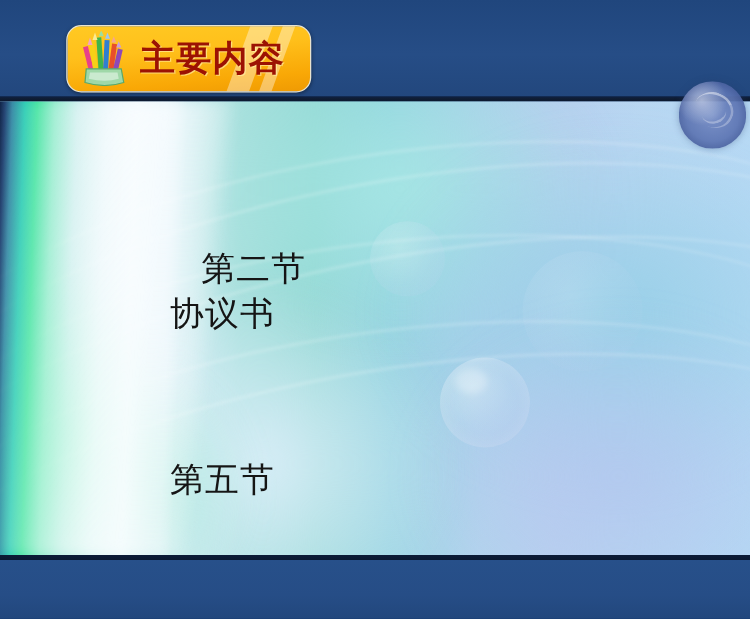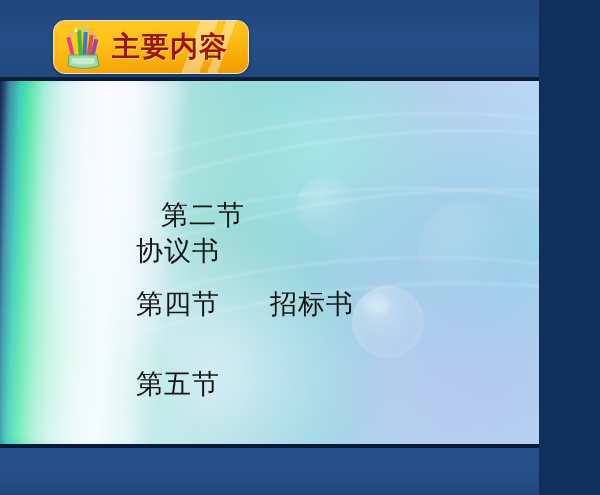--- a/index.html
+++ b/index.html
@@ -7,21 +7,21 @@
     margin: 0;
     padding: 0;
     background: #10305c;
   }
   body {
     font-family: "Liberation Serif", "DejaVu Serif", serif;
   }
 
   .slide {
     position: relative;
-    width: 539px;
+    width: 600px;
     height: 495px;
     overflow: hidden;
     background: #234a82;
   }
 
   
   .header-band {
     position: absolute;
     left: 0;
     top: 0;
@@ -414,24 +414,20 @@
 
 
     <div class="content-row" style="top:111px;text-align:center;">
       <span class="row-num">第二节</span>
     </div>
 
     <div class="content-row" style="top:147px;">
       <span class="row-title">协议书</span>
     </div>
 
-    <div class="content-row" style="top:200px;">
-      <span class="row-num">第四节</span>
-      <span class="row-title">招标书</span>
-    </div>
 
     <div class="content-row" style="top:252px;margin-top:28px;">
       <span class="row-num">第五节</span>
     </div>
 
   </div>
 
 </div>
 
 </body></html>

